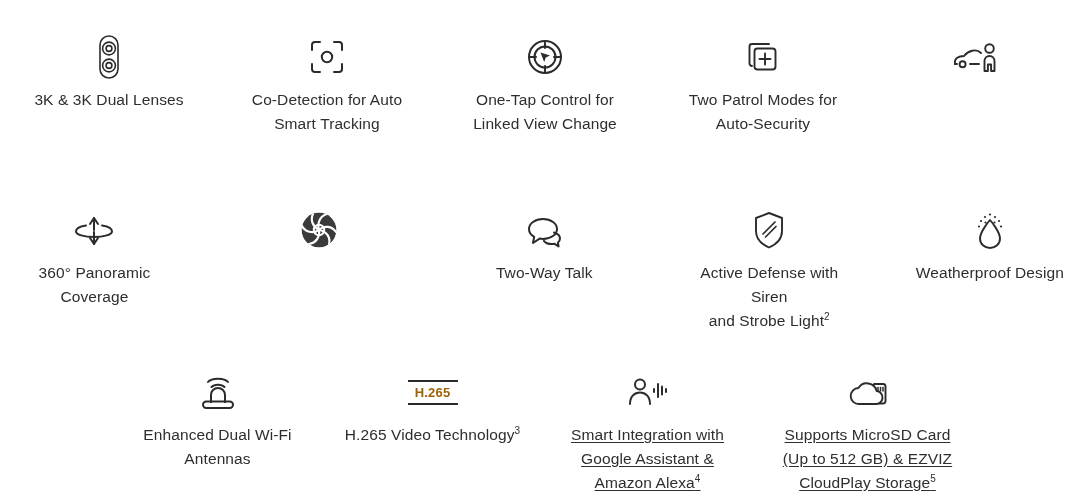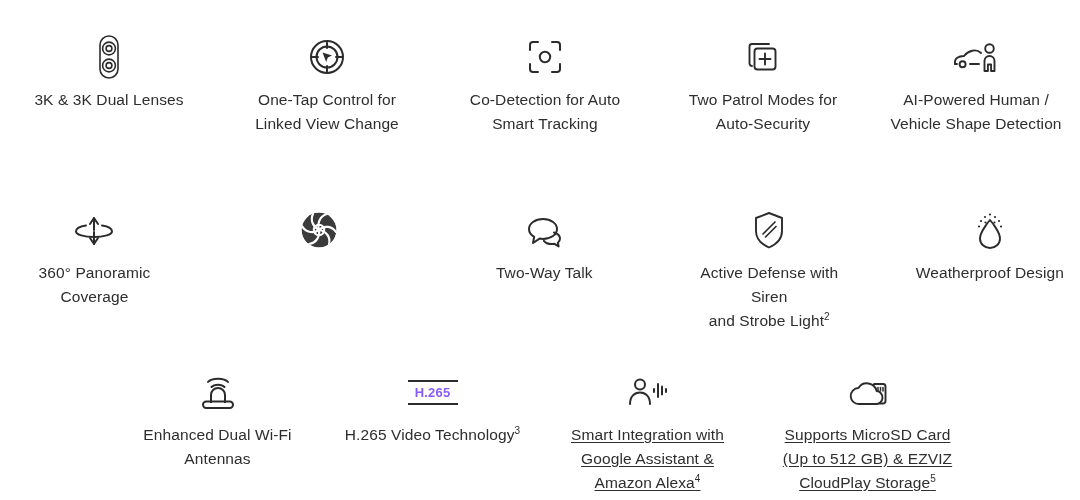--- a/index.html
+++ b/index.html
@@ -71,21 +71,21 @@
   .h265-rule {
     width: 50px;
     height: 2px;
     background: #2b2b2b;
   }
   .h265-text {
     font-size: 13px;
     font-weight: bold;
     letter-spacing: 0.2px;
     padding: 3px 0;
-    color: #8b5cf6;
+    color: #a16207;
   }
 </style>
 </head>
 <body>
 
 <div class="feature-grid">
 
   <div class="feature-row row-1">
 
     <div class="feature-cell" style="width:218px">
@@ -93,20 +93,38 @@
         <svg width="42" height="48" viewBox="0 0 42 48">
           <rect x="12" y="3" width="18" height="42" rx="9" ry="9" fill="none" stroke="#2b2b2b" stroke-width="1.6"></rect>
           <circle cx="21" cy="15.5" r="6.4" fill="none" stroke="#2b2b2b" stroke-width="1.6"></circle>
           <circle cx="21" cy="15.5" r="2.9" fill="none" stroke="#2b2b2b" stroke-width="1.6"></circle>
           <circle cx="21" cy="32.5" r="6.4" fill="none" stroke="#2b2b2b" stroke-width="1.6"></circle>
           <circle cx="21" cy="32.5" r="2.9" fill="none" stroke="#2b2b2b" stroke-width="1.6"></circle>
         </svg>
       </div>
       <div class="feature-label">
         <span>3K &amp; 3K Dual Lenses</span>
+      </div>
+    </div>
+
+    <div class="feature-cell" style="width:218px">
+      <div class="icon-box">
+        <svg width="44" height="44" viewBox="0 0 44 44">
+          <g fill="none" stroke="#2b2b2b" stroke-width="2" stroke-linecap="round">
+            <path d="M7 15 V10 a3 3 0 0 1 3 -3 h5"></path>
+            <path d="M37 15 V10 a3 3 0 0 0 -3 -3 h-5"></path>
+            <path d="M7 29 v5 a3 3 0 0 0 3 3 h5"></path>
+            <path d="M37 29 v5 a3 3 0 0 1 -3 3 h-5"></path>
+          </g>
+          <circle cx="22" cy="22" r="5.2" fill="none" stroke="#2b2b2b" stroke-width="2"></circle>
+        </svg>
+      </div>
+      <div class="feature-label">
+        <span>Co-Detection for Auto</span><br>
+        <span>Smart Tracking</span>
       </div>
     </div>
 
     <div class="feature-cell" style="width:218px">
       <div class="icon-box">
         <svg width="44" height="44" viewBox="0 0 44 44">
           <circle cx="22" cy="22" r="16" fill="none" stroke="#2b2b2b" stroke-width="2"></circle>
           <circle cx="22" cy="22" r="10.5" fill="none" stroke="#2b2b2b" stroke-width="2"></circle>
           <g stroke="#2b2b2b" stroke-width="2" stroke-linecap="round">
             <line x1="22" y1="7.5" x2="22" y2="13"></line>
@@ -119,38 +137,20 @@
       </div>
       <div class="feature-label">
         <span>One-Tap Control for</span><br>
         <span>Linked View Change</span>
       </div>
     </div>
 
     <div class="feature-cell" style="width:218px">
       <div class="icon-box">
         <svg width="44" height="44" viewBox="0 0 44 44">
-          <g fill="none" stroke="#2b2b2b" stroke-width="2" stroke-linecap="round">
-            <path d="M7 15 V10 a3 3 0 0 1 3 -3 h5"></path>
-            <path d="M37 15 V10 a3 3 0 0 0 -3 -3 h-5"></path>
-            <path d="M7 29 v5 a3 3 0 0 0 3 3 h5"></path>
-            <path d="M37 29 v5 a3 3 0 0 1 -3 3 h-5"></path>
-          </g>
-          <circle cx="22" cy="22" r="5.2" fill="none" stroke="#2b2b2b" stroke-width="2"></circle>
-        </svg>
-      </div>
-      <div class="feature-label">
-        <span>Co-Detection for Auto</span><br>
-        <span>Smart Tracking</span>
-      </div>
-    </div>
-
-    <div class="feature-cell" style="width:218px">
-      <div class="icon-box">
-        <svg width="44" height="44" viewBox="0 0 44 44">
           <path d="M11 31 a2.5 2.5 0 0 1 -2.5 -2.5 V11.5 A2.5 2.5 0 0 1 11 9 h17" fill="none" stroke="#2b2b2b" stroke-width="1.9" stroke-linecap="round"></path>
           <rect x="13.5" y="13.5" width="21" height="21" rx="3" ry="3" fill="none" stroke="#2b2b2b" stroke-width="1.9"></rect>
           <g stroke="#2b2b2b" stroke-width="1.9" stroke-linecap="round">
             <line x1="24" y1="18.5" x2="24" y2="29.5"></line>
             <line x1="18.5" y1="24" x2="29.5" y2="24"></line>
           </g>
         </svg>
       </div>
       <div class="feature-label">
         <span>Two Patrol Modes for</span><br>
@@ -160,24 +160,20 @@
 
     <div class="feature-cell" style="width:208px">
       <div class="icon-box">
         <svg width="56" height="44" viewBox="0 0 56 44">
           <path d="M7 29 h2 M22 29 h9" fill="none" stroke="#2b2b2b" stroke-width="1.9" stroke-linecap="round"></path>
           <path d="M7 29 c-1 -6 4 -8 9 -8 c4 -5 12 -8 17 -3" fill="none" stroke="#2b2b2b" stroke-width="1.9" stroke-linecap="round"></path>
           <circle cx="14.6" cy="29.2" r="3" fill="none" stroke="#2b2b2b" stroke-width="1.9"></circle>
           <circle cx="41.5" cy="13.5" r="4.3" fill="none" stroke="#2b2b2b" stroke-width="1.9"></circle>
           <path d="M36.5 36 V26 a5 5 0 0 1 5 -5 a5 5 0 0 1 5 5 v10 h-3.4 v-6.5 h-3.2 V36 Z" fill="none" stroke="#2b2b2b" stroke-width="1.9" stroke-linejoin="round"></path>
         </svg>
-      </div>
-      <div class="feature-label">
-        <span>AI-Powered Human /</span><br>
-        <span>Vehicle Shape Detection</span>
       </div>
     </div>
 
   </div>
 
   <div class="feature-row row-2">
 
     <div class="feature-cell" style="width:218px">
       <div class="icon-box">
         <svg width="46" height="44" viewBox="0 0 46 44">

